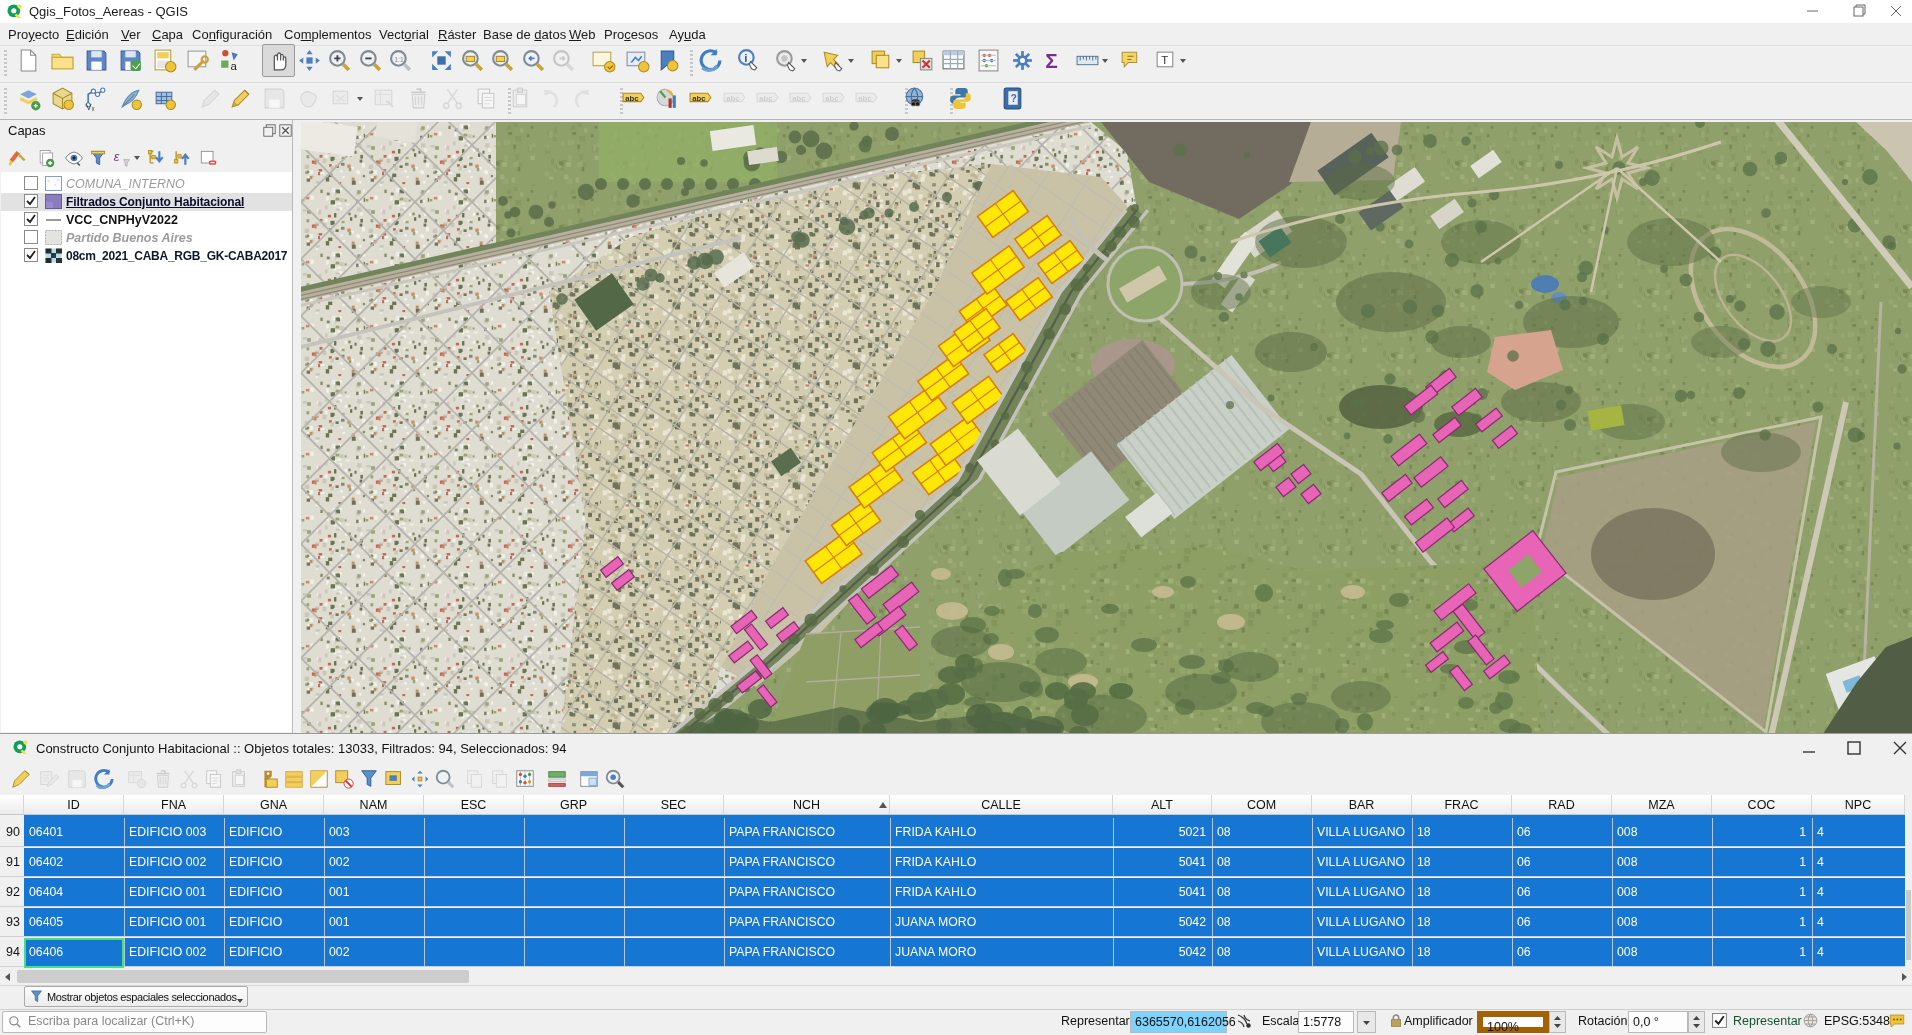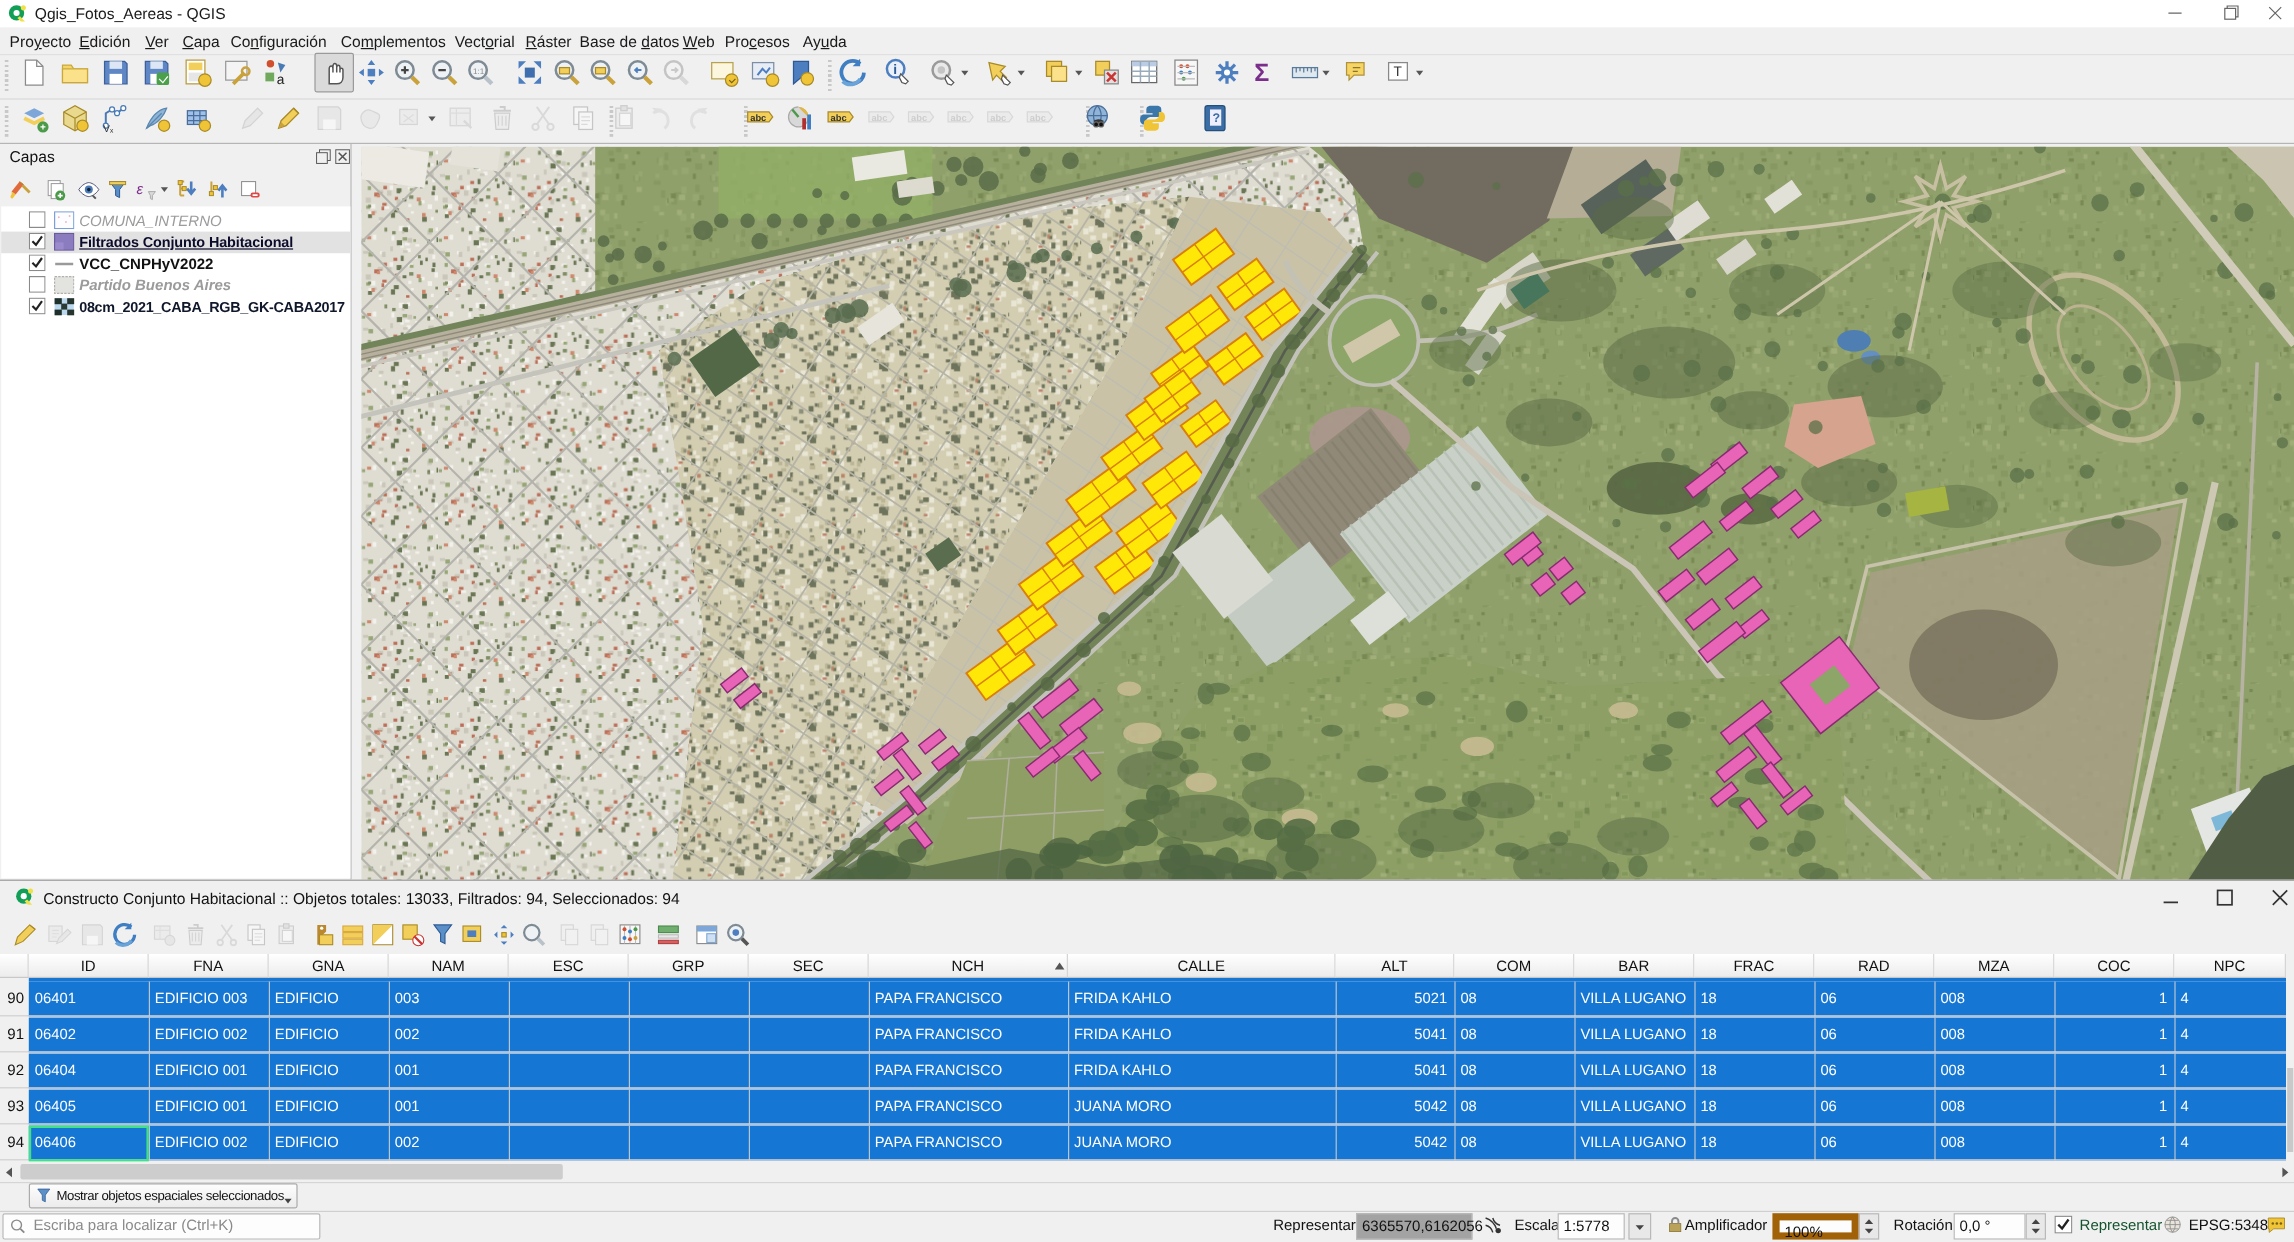--- a/index.html
+++ b/index.html
@@ -2080,21 +2080,21 @@
     <path d="M1 2l3 4 3-4z" fill="#444"></path>
   </svg>
 <div class="abs" style="left:0;top:1009px;width:1912px;height:26px;background:#f0f0f0;border-top:1px solid #cfcfcf"></div>
 <div class="abs" style="left:2px;top:1011px;width:265px;height:22px;background:#fdfdfd;border:1px solid #b9b9b9;border-radius:2px"></div>
 <svg class="ic" style="left:8px;top:1015px" width="14" height="14" viewBox="0 0 24 24">
     <circle cx="10" cy="10" r="7" fill="none" stroke="#8a8a8a" stroke-width="2"></circle>
     <path d="M15.5 15.5L21 21" stroke="#8a8a8a" stroke-width="2.6"></path>
   </svg>
 <div class="abs" style="left:28px;top:1014px;font-size:12.5px;color:#8a8a8a">Escriba para localizar (Ctrl+K)</div>
 <div class="abs" style="left:1061px;top:1014px;font-size:12.5px;color:#111">Representar</div>
-<div class="abs" style="left:1130px;top:1011px;width:97px;height:22px;background:#a3a3a3;border:1px solid #b9b9b9;font-size:12.5px;line-height:20px;padding-left:4px;color:#111">6365570,6162056</div>
+<div class="abs" style="left:1130px;top:1011px;width:97px;height:22px;background:#7dd3fc;border:1px solid #b9b9b9;font-size:12.5px;line-height:20px;padding-left:4px;color:#111">6365570,6162056</div>
 <svg class="ic" style="left:1235px;top:1012px" width="18" height="18" viewBox="0 0 24 24">
     <path d="M4 4c6 2 10 6 12 12M4 12c4 1 7 4 8 8M12 4c1 4 4 7 8 8" fill="none" stroke="#333" stroke-width="1.6"></path>
     <circle cx="18" cy="18" r="3" fill="#333"></circle>
   </svg>
 <div class="abs" style="left:1262px;top:1014px;font-size:12.5px;color:#111">Escala</div>
 <div class="abs" style="left:1298px;top:1011px;width:56px;height:22px;background:#fdfdfd;border:1px solid #b9b9b9;font-size:12.5px;line-height:20px;padding-left:4px;color:#111">1:5778</div>
 <div class="abs" style="left:1357px;top:1011px;width:19px;height:22px;background:#e8e8e8;border:1px solid #b9b9b9"></div>
 <svg class="ic" style="left:1362px;top:1019px" width="9" height="8">
     <path d="M1 2l3.5 4L8 2z" fill="#444"></path>
   </svg>

